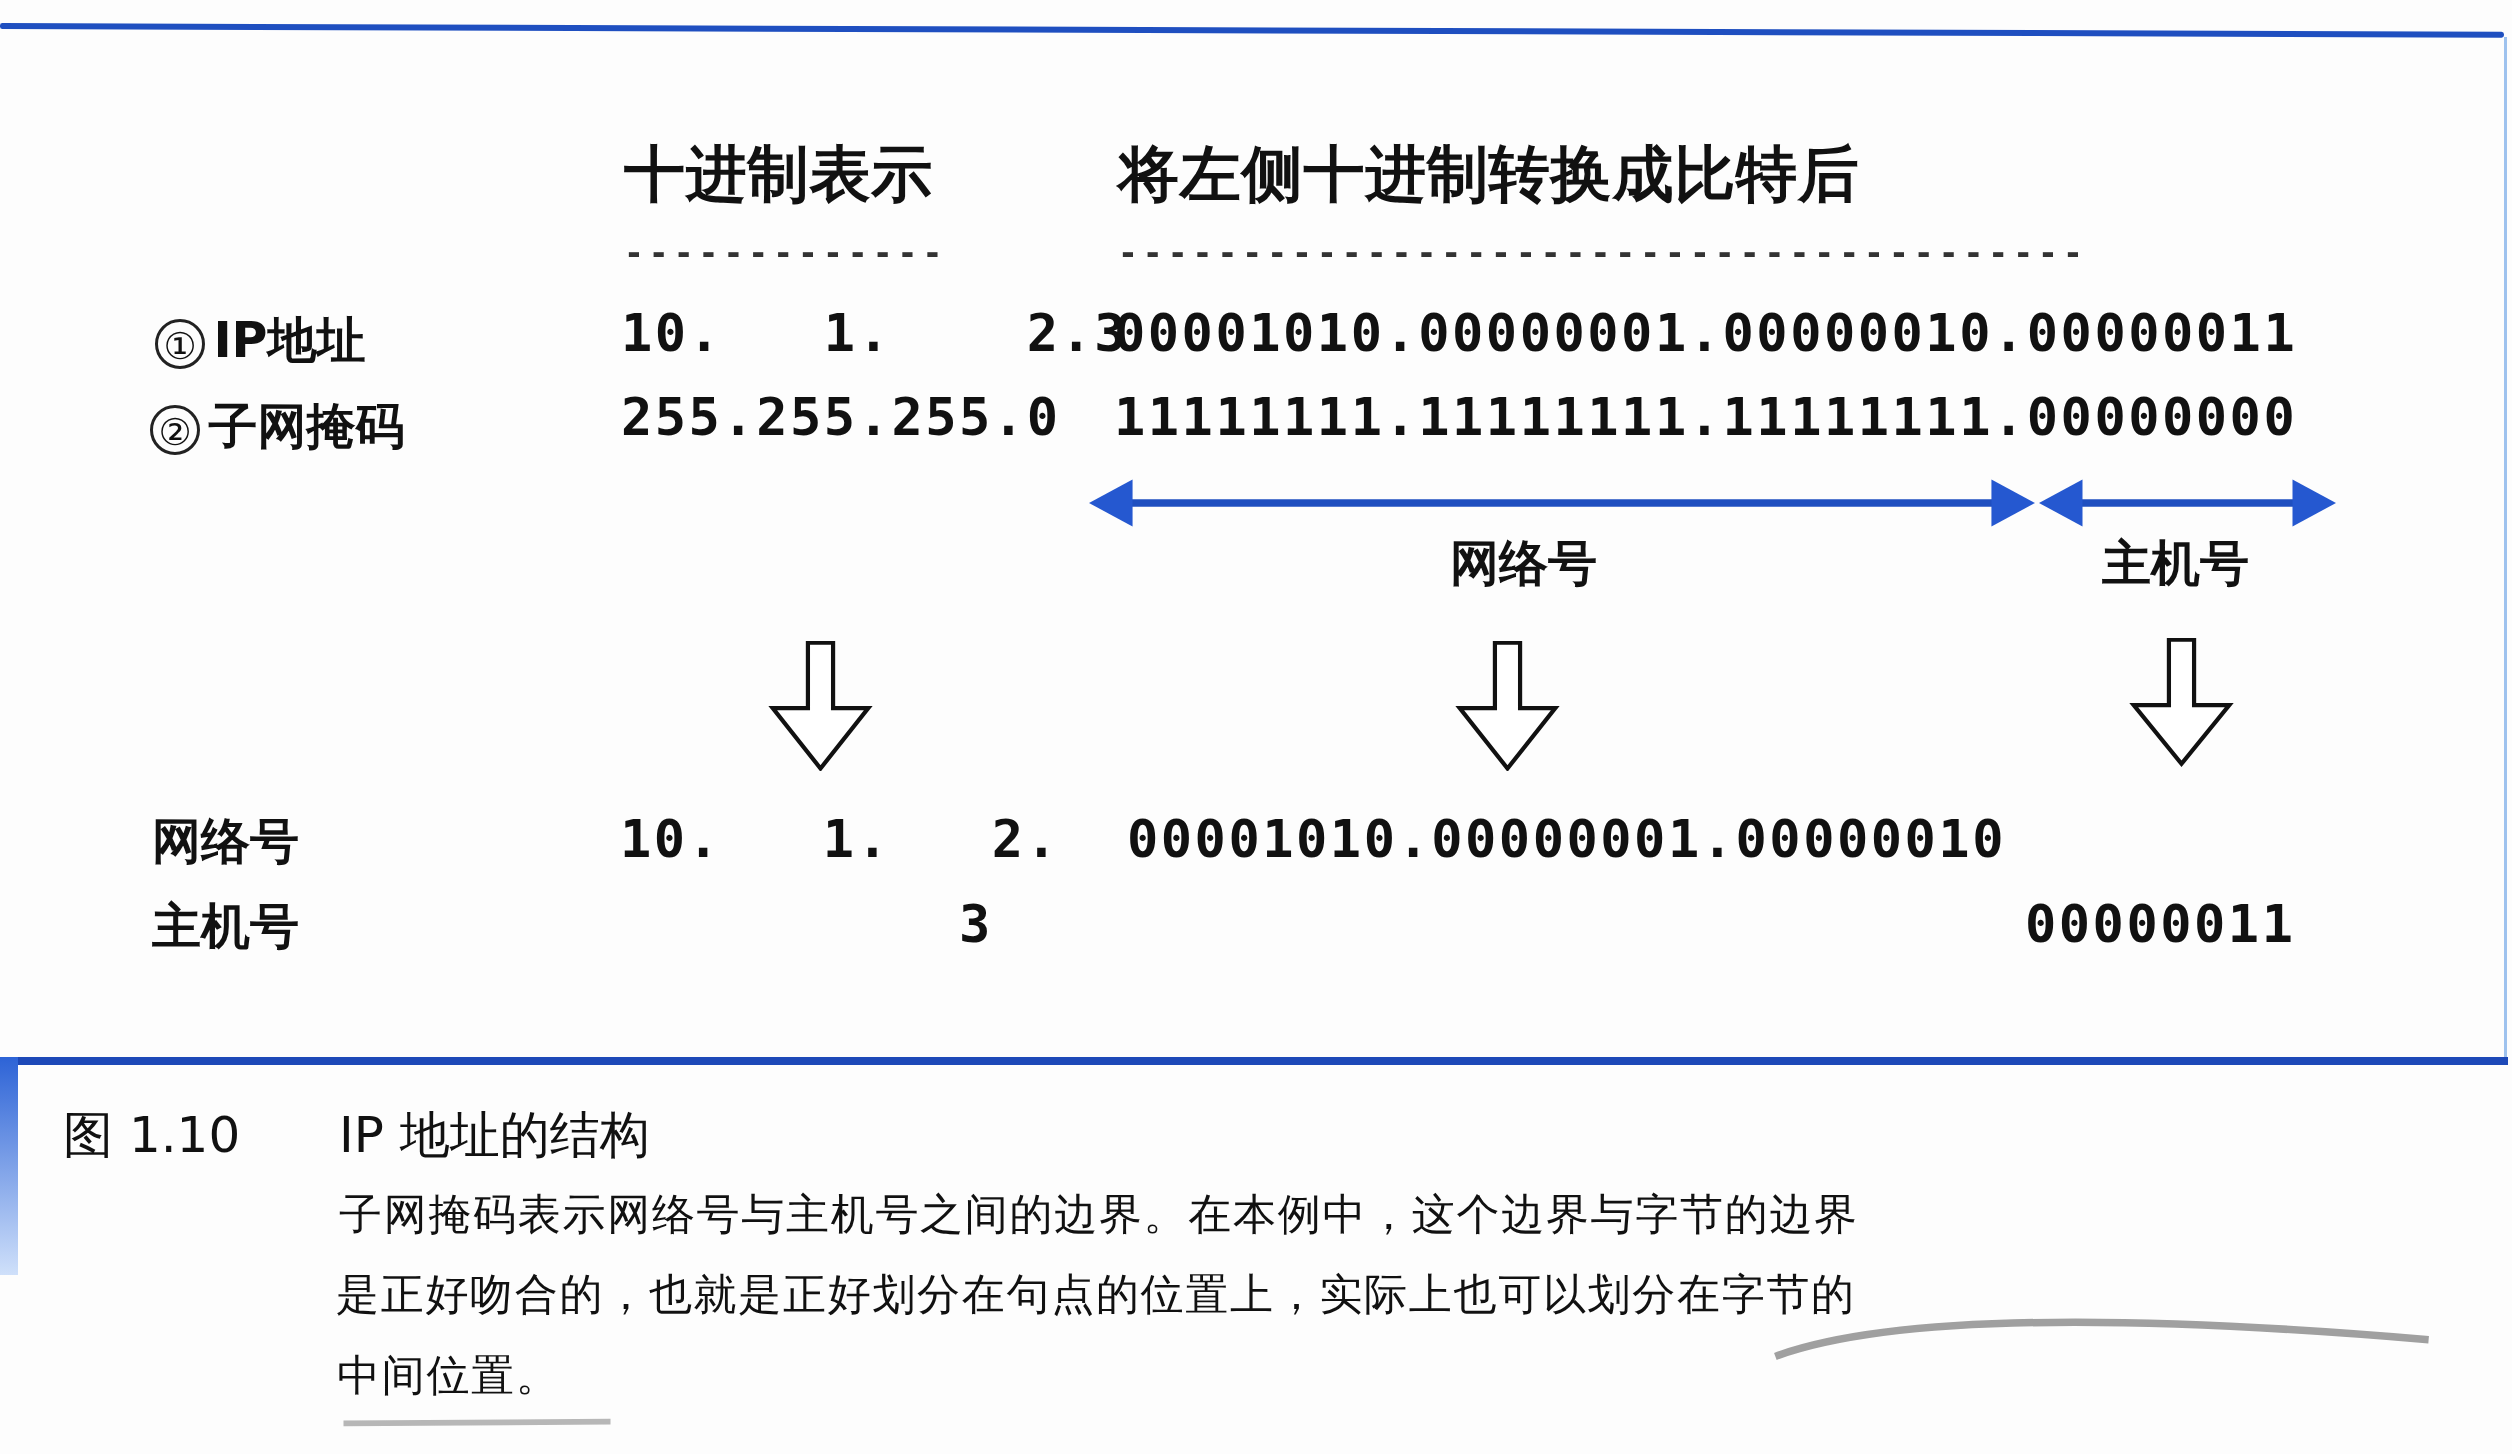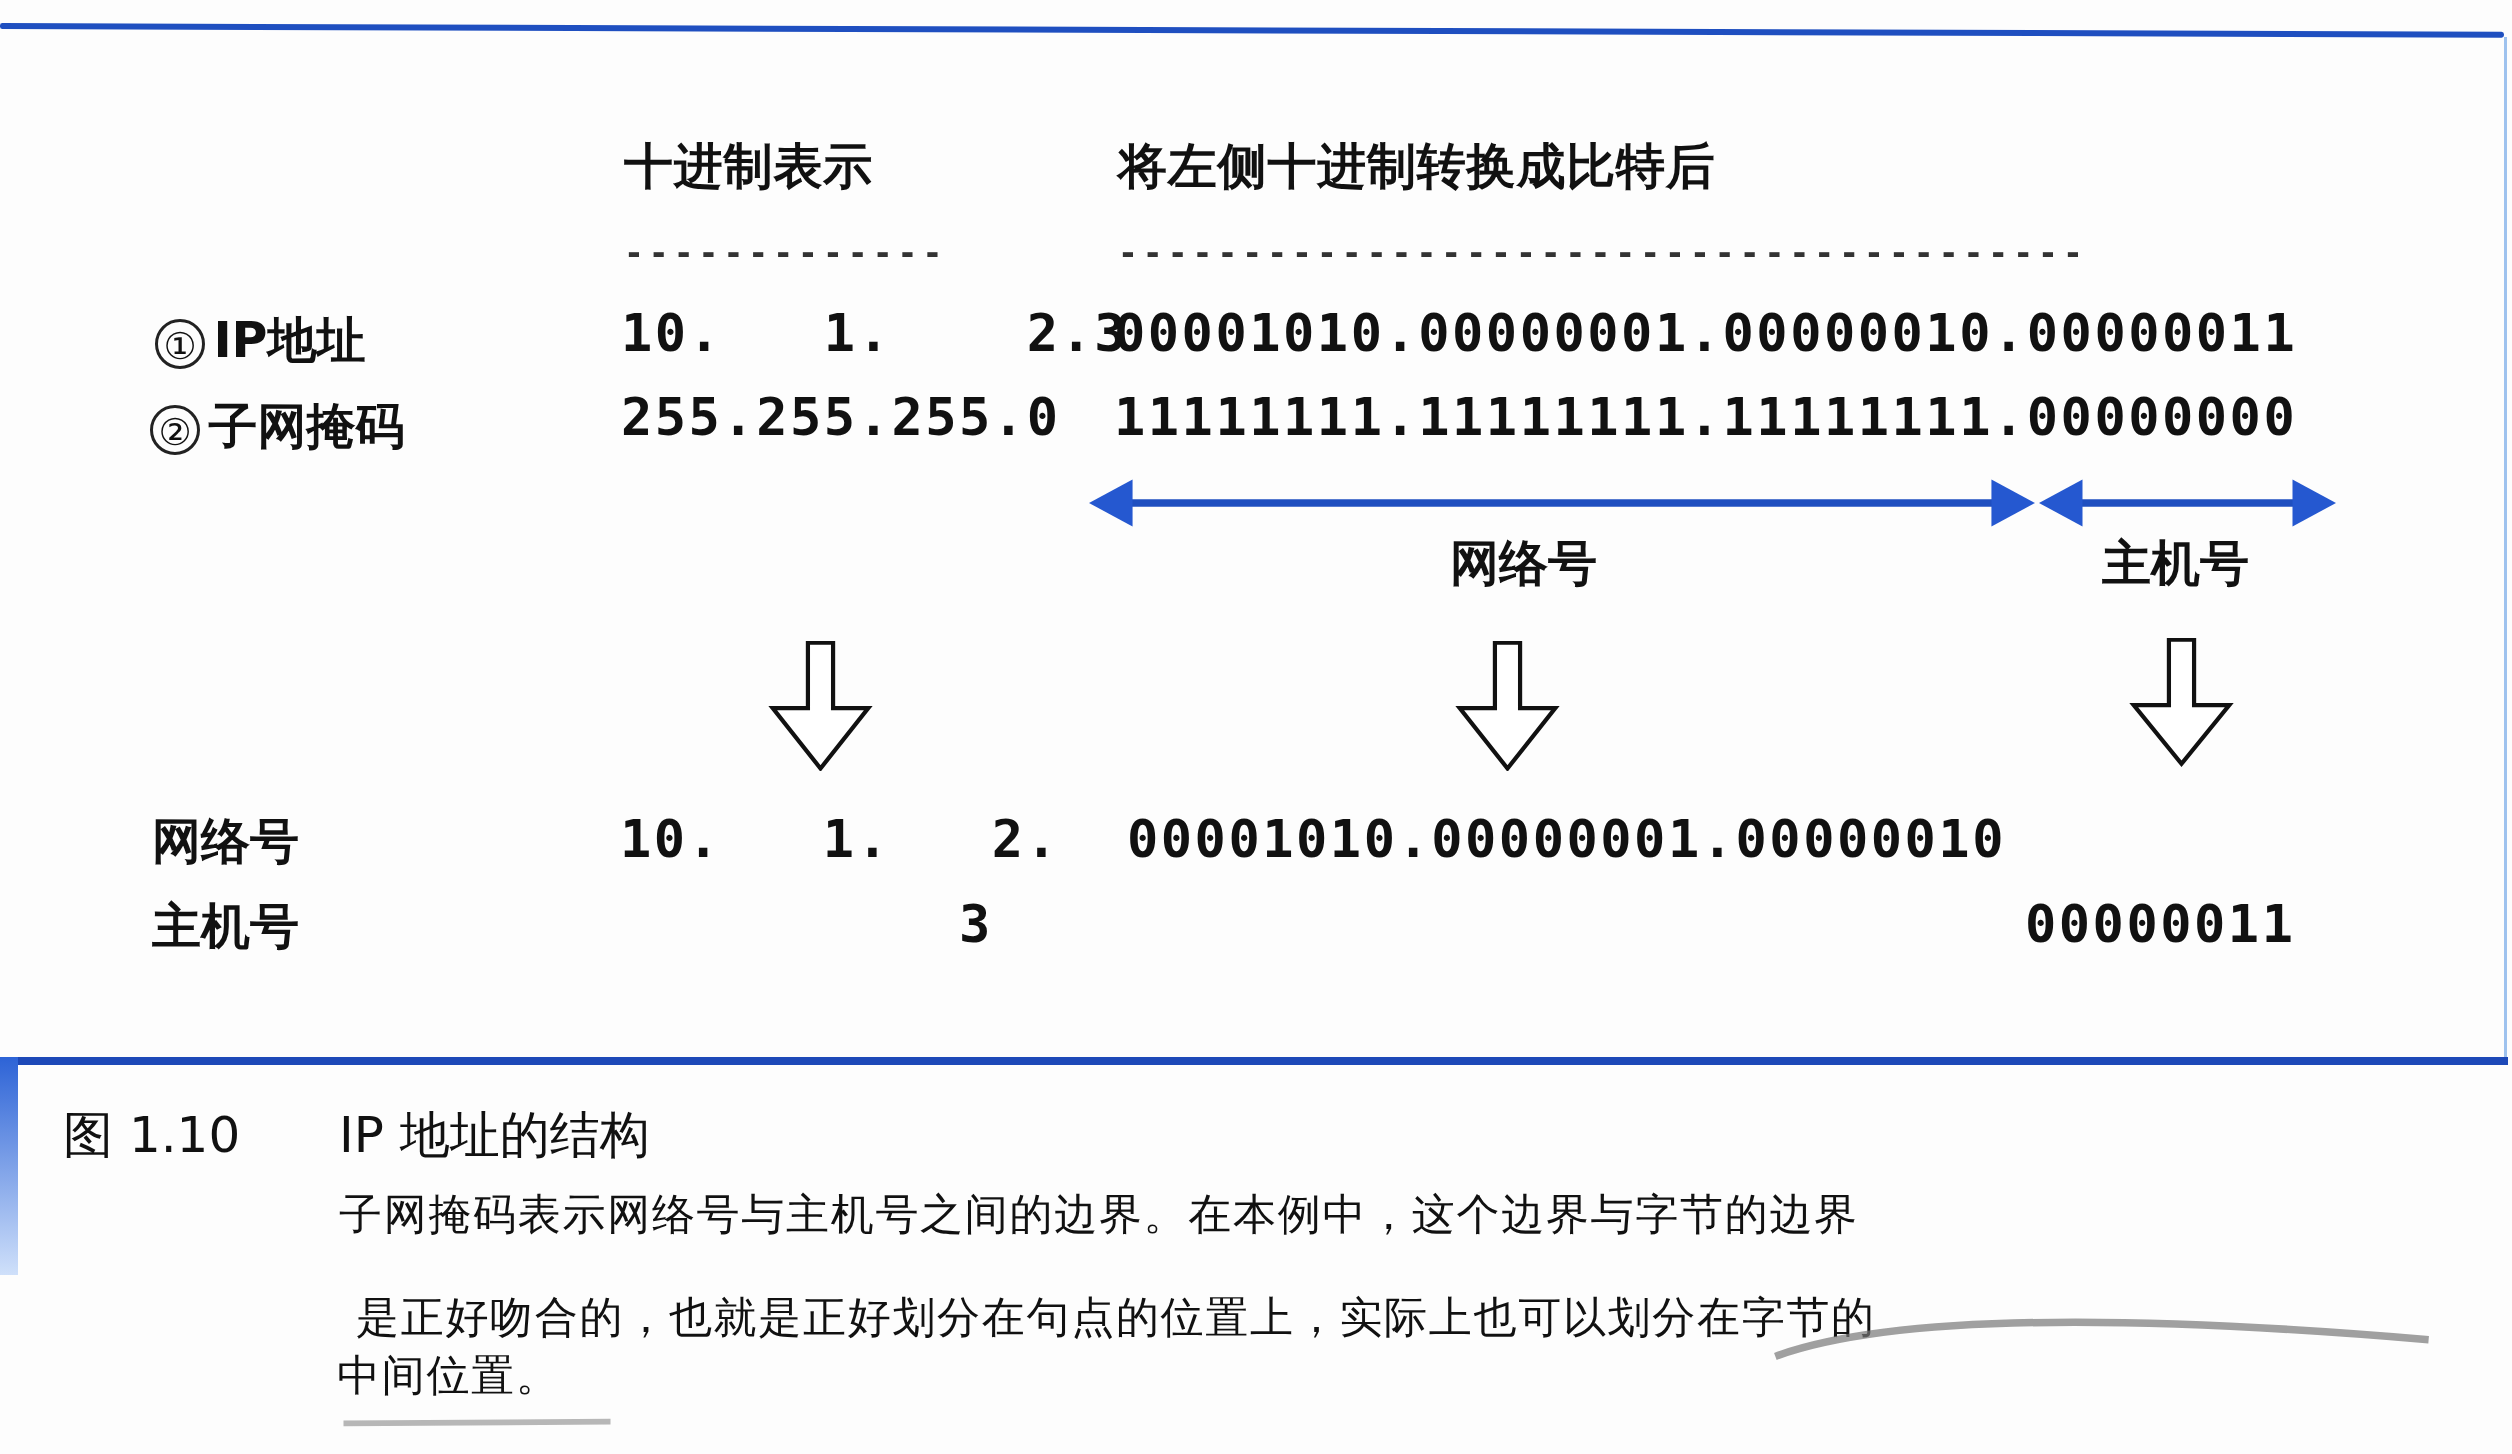--- a/index.html
+++ b/index.html
@@ -5,21 +5,21 @@
   html, body { margin:0; padding:0; }
   body { width:2512px; height:1455px; background:#fdfdfd; position:relative; overflow:hidden;
          font-family:"DejaVu Sans","Liberation Sans",sans-serif; color:#111; }
   .abs { position:absolute; white-space:nowrap; }
   .top-rule { position:absolute; left:0; top:23.4px; width:2504px; height:5.9px; background:#1f4fc0;
               border-radius:2.5px; transform:rotate(0.2deg); transform-origin:left center; }
   .right-rule { position:absolute; left:2504px; top:37px; width:3.3px; height:1026px; background:#9ec2ee; }
   .caption-rule { position:absolute; left:0; top:1057px; width:2508px; height:7.5px; background:#1d49b8; }
   .caption-left { position:absolute; left:0; top:1057px; width:18.4px; height:218px;
                   background:linear-gradient(#2d63d6,#cfe0fa); }
-  .hdr { font-size:49px; font-weight:bold; letter-spacing:0.8px; }
+  .hdr { font-size:61px; font-weight:bold; letter-spacing:0.8px; }
   .dash { font-family:"DejaVu Sans Mono","Liberation Mono",monospace; font-size:33px; font-weight:bold; color:#333; letter-spacing:5px; }
   .mono { font-family:"DejaVu Sans Mono","Liberation Mono",monospace; font-size:52px; font-weight:bold; letter-spacing:2.5px; }
   .lbl { font-size:49px; font-weight:bold; }
   .circ { display:inline-block; width:50px; height:50px; border:3.3px solid #222; border-radius:50%;
           text-align:center; line-height:49px; font-size:37px; font-weight:normal; margin-right:8.4px; box-sizing:border-box; vertical-align:middle;}
   .cap-title { font-size:50px; }
   .cap-body { font-size:43px; letter-spacing:1.7px; }
   svg { display:block; }
 </style>
 </head>
@@ -77,21 +77,21 @@
 <div class="abs mono" style="left:959px; top:894px;">3</div>
 <div class="abs mono" style="left:2025px; top:894px;">00000011</div>
 
 <div class="caption-rule"></div>
 <div class="caption-left"></div>
 
 <div class="abs cap-title" style="left:63px; top:1102px;">图 1.10</div>
 <div class="abs cap-title" style="left:339px; top:1102px;">IP 地址的结构</div>
 
 <div class="abs cap-body" style="left:339px; top:1186px;">子网掩码表示网络号与主机号之间的边界。在本例中，这个边界与字节的边界</div>
-<div class="abs cap-body" style="left:356px; top:1266px;margin-top:23px;">是正好吻合的，也就是正好划分在句点的位置上，实际上也可以划分在字节的</div>
+<div class="abs cap-body" style="left:336px; top:1266px;">是正好吻合的，也就是正好划分在句点的位置上，实际上也可以划分在字节的</div>
 <div class="abs cap-body" style="left:337px; top:1347px;font-family:Liberation Mono, monospace;">中间位置。</div>
 
 <svg class="abs" style="left:1767px; top:1306px;" width="670" height="59" viewBox="0 0 800 70">
   <path d="M10,60 Q200,-10 790,40" stroke="#777" stroke-width="9" fill="none" opacity="0.7"></path>
 </svg>
 <svg class="abs" style="left:339px; top:1415px;" width="276" height="16.7" viewBox="0 0 330 20">
   <path d="M5,10 L325,8" stroke="#888" stroke-width="7" fill="none" opacity="0.6"></path>
 </svg>
 
 

